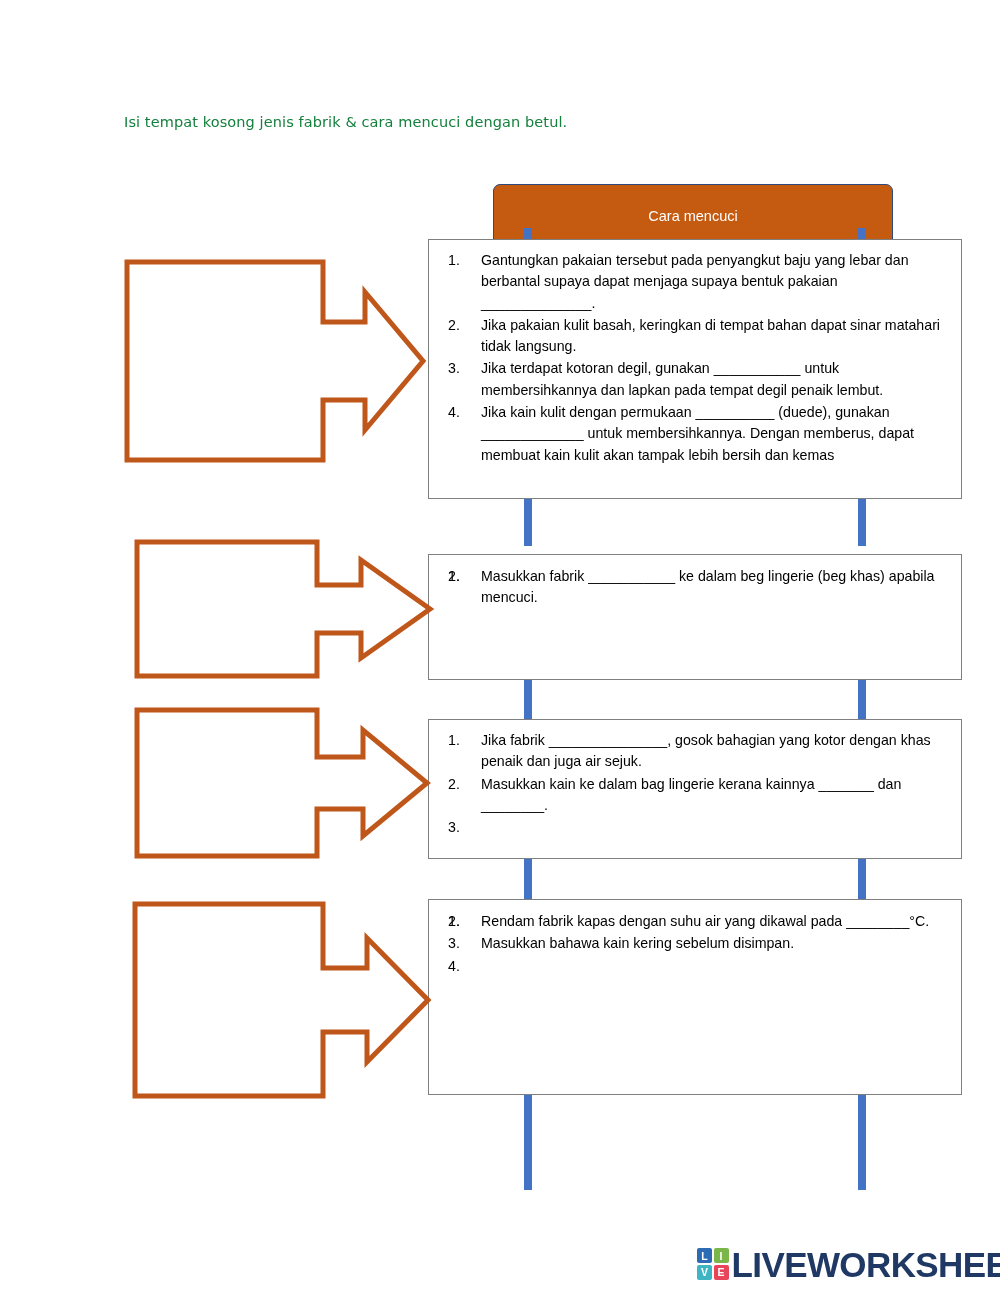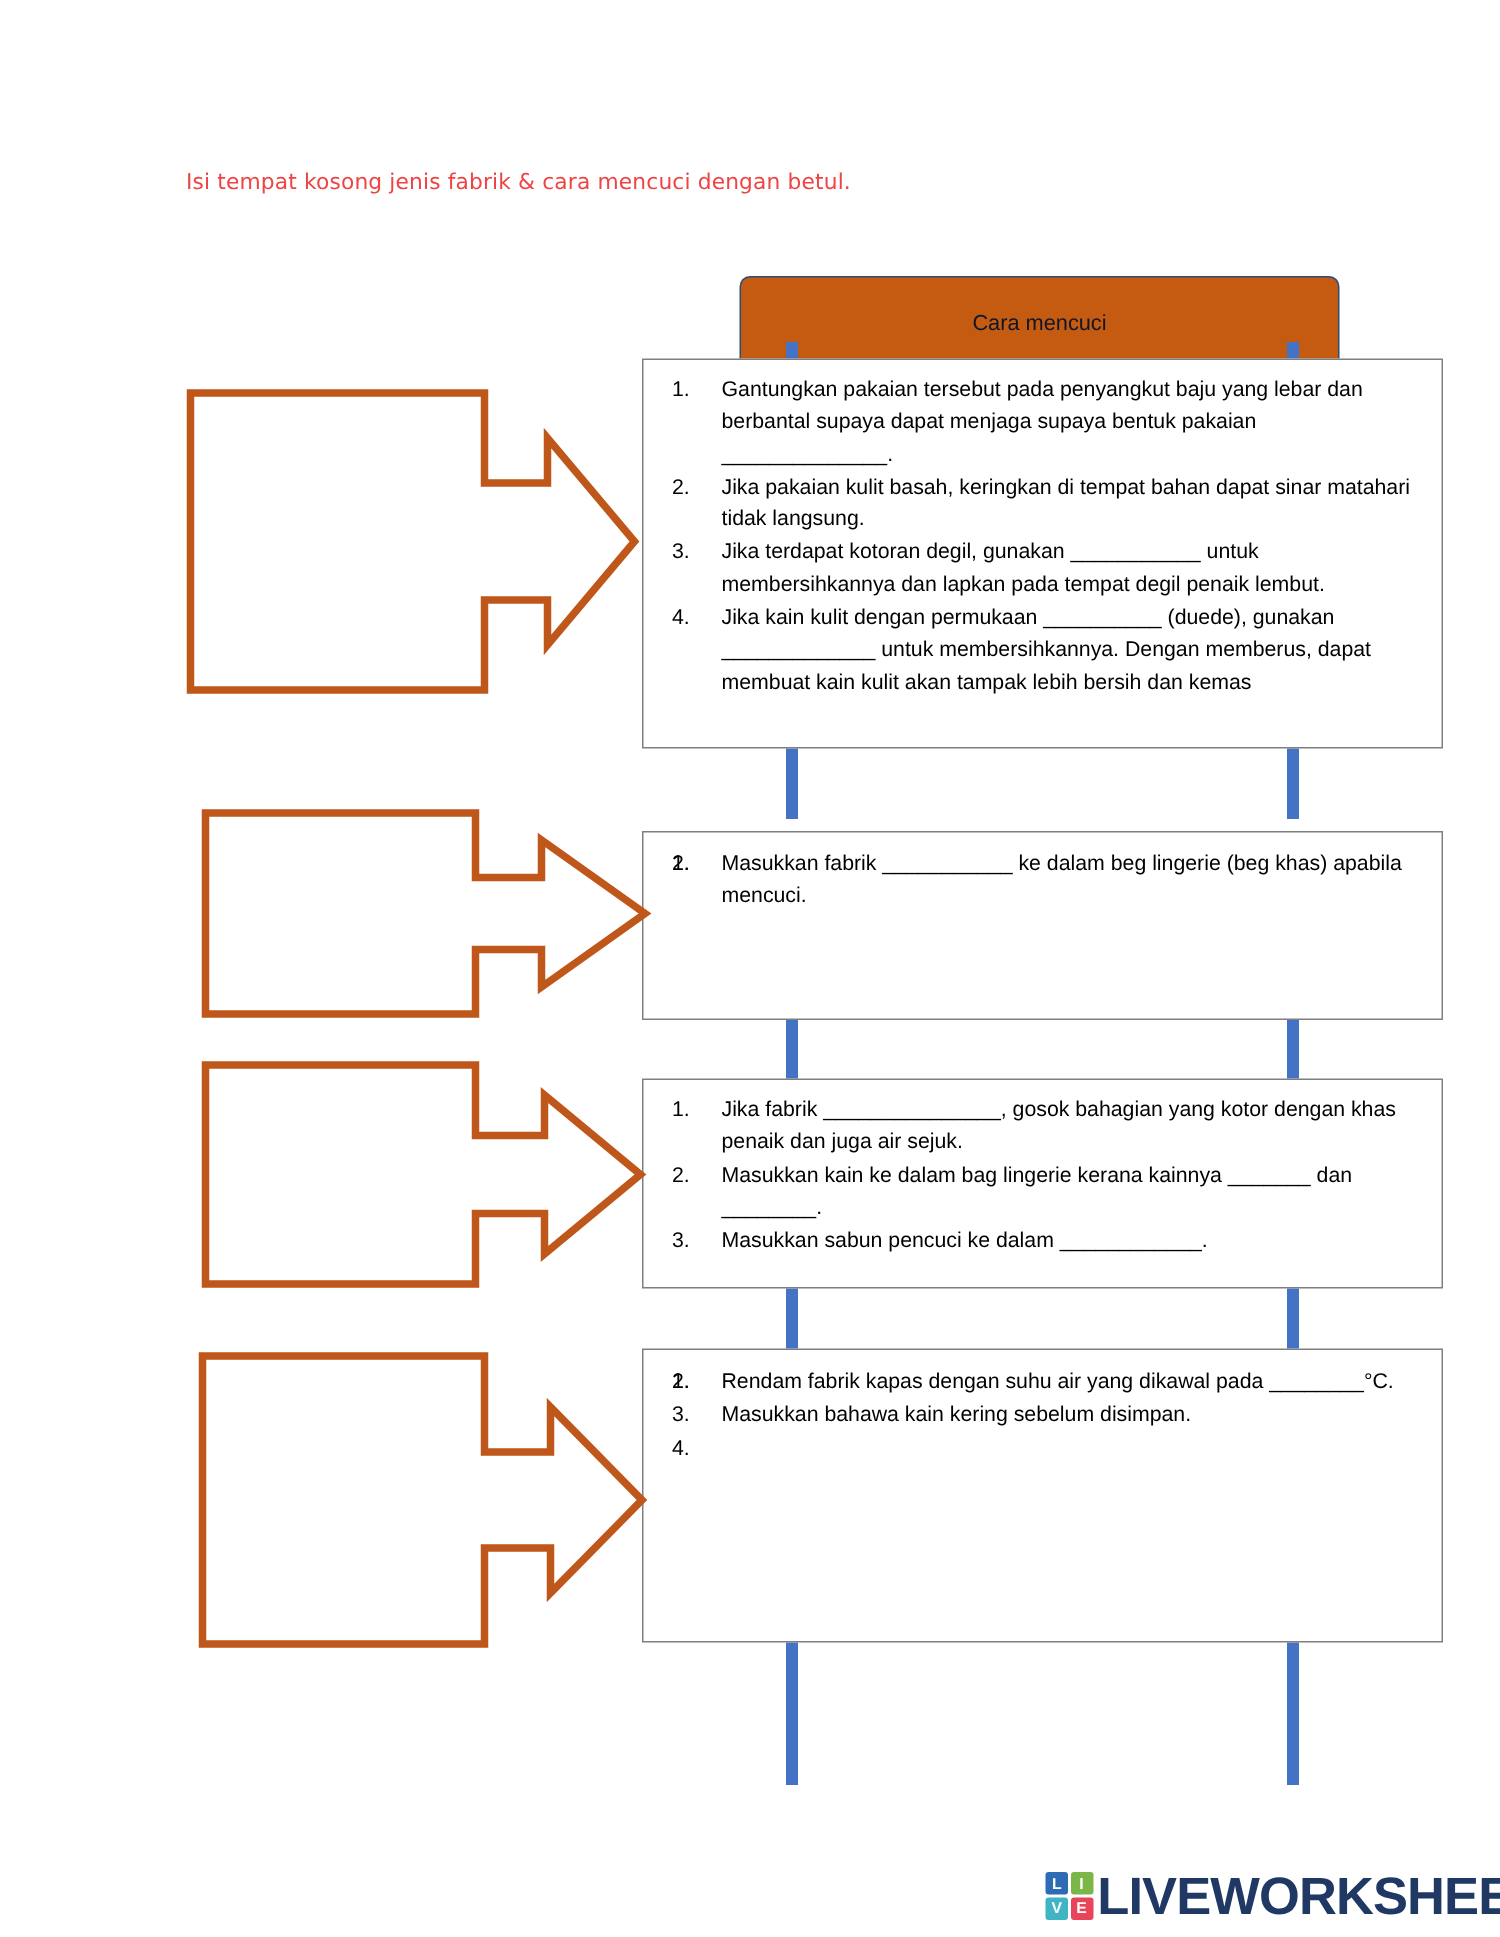--- a/index.html
+++ b/index.html
@@ -17,36 +17,36 @@
   }
 
   
   #instruction {
     position: absolute;
     left: 124px;
     top: 114px;
     width: 720px;
     font-family: "DejaVu Sans", sans-serif;
     font-size: 14.5px;
-    color: #ef4444;
+    color: #15803d;
     letter-spacing: 0.1px;
     white-space: nowrap;
   }
 
   
   #cara-header {
     position: absolute;
     left: 493px;
     top: 184px;
     width: 400px;
     height: 64px;
     background: #C55A11;
     border: 1.2px solid #2E4A7D;
     border-radius: 7px;
-    color: #0f172a;
+    color: #ffffff;
     font-size: 14.5px;
     display: flex;
     align-items: center;
     justify-content: center;
   }
 
   
   .connector {
     position: absolute;
     width: 8px;
@@ -223,21 +223,20 @@
     <li>
       <span class="num">1.</span>
       <span>Jika fabrik _______________, gosok bahagian yang kotor dengan khas penaik dan juga air sejuk.</span>
     </li>
     <li>
       <span class="num">2.</span>
       <span>Masukkan kain ke dalam bag lingerie kerana kainnya _______ dan ________.</span>
     </li>
     <li>
       <span class="num">3.</span>
-      <span>Masukkan sabun pencuci ke dalam ____________.</span>
     </li>
   </ol>
 </div>
 
 <div class="content-box" style="top:899px; height:196px;">
   <ol>
     <li>
       <span class="num">1.</span>
     </li>
     <li>

